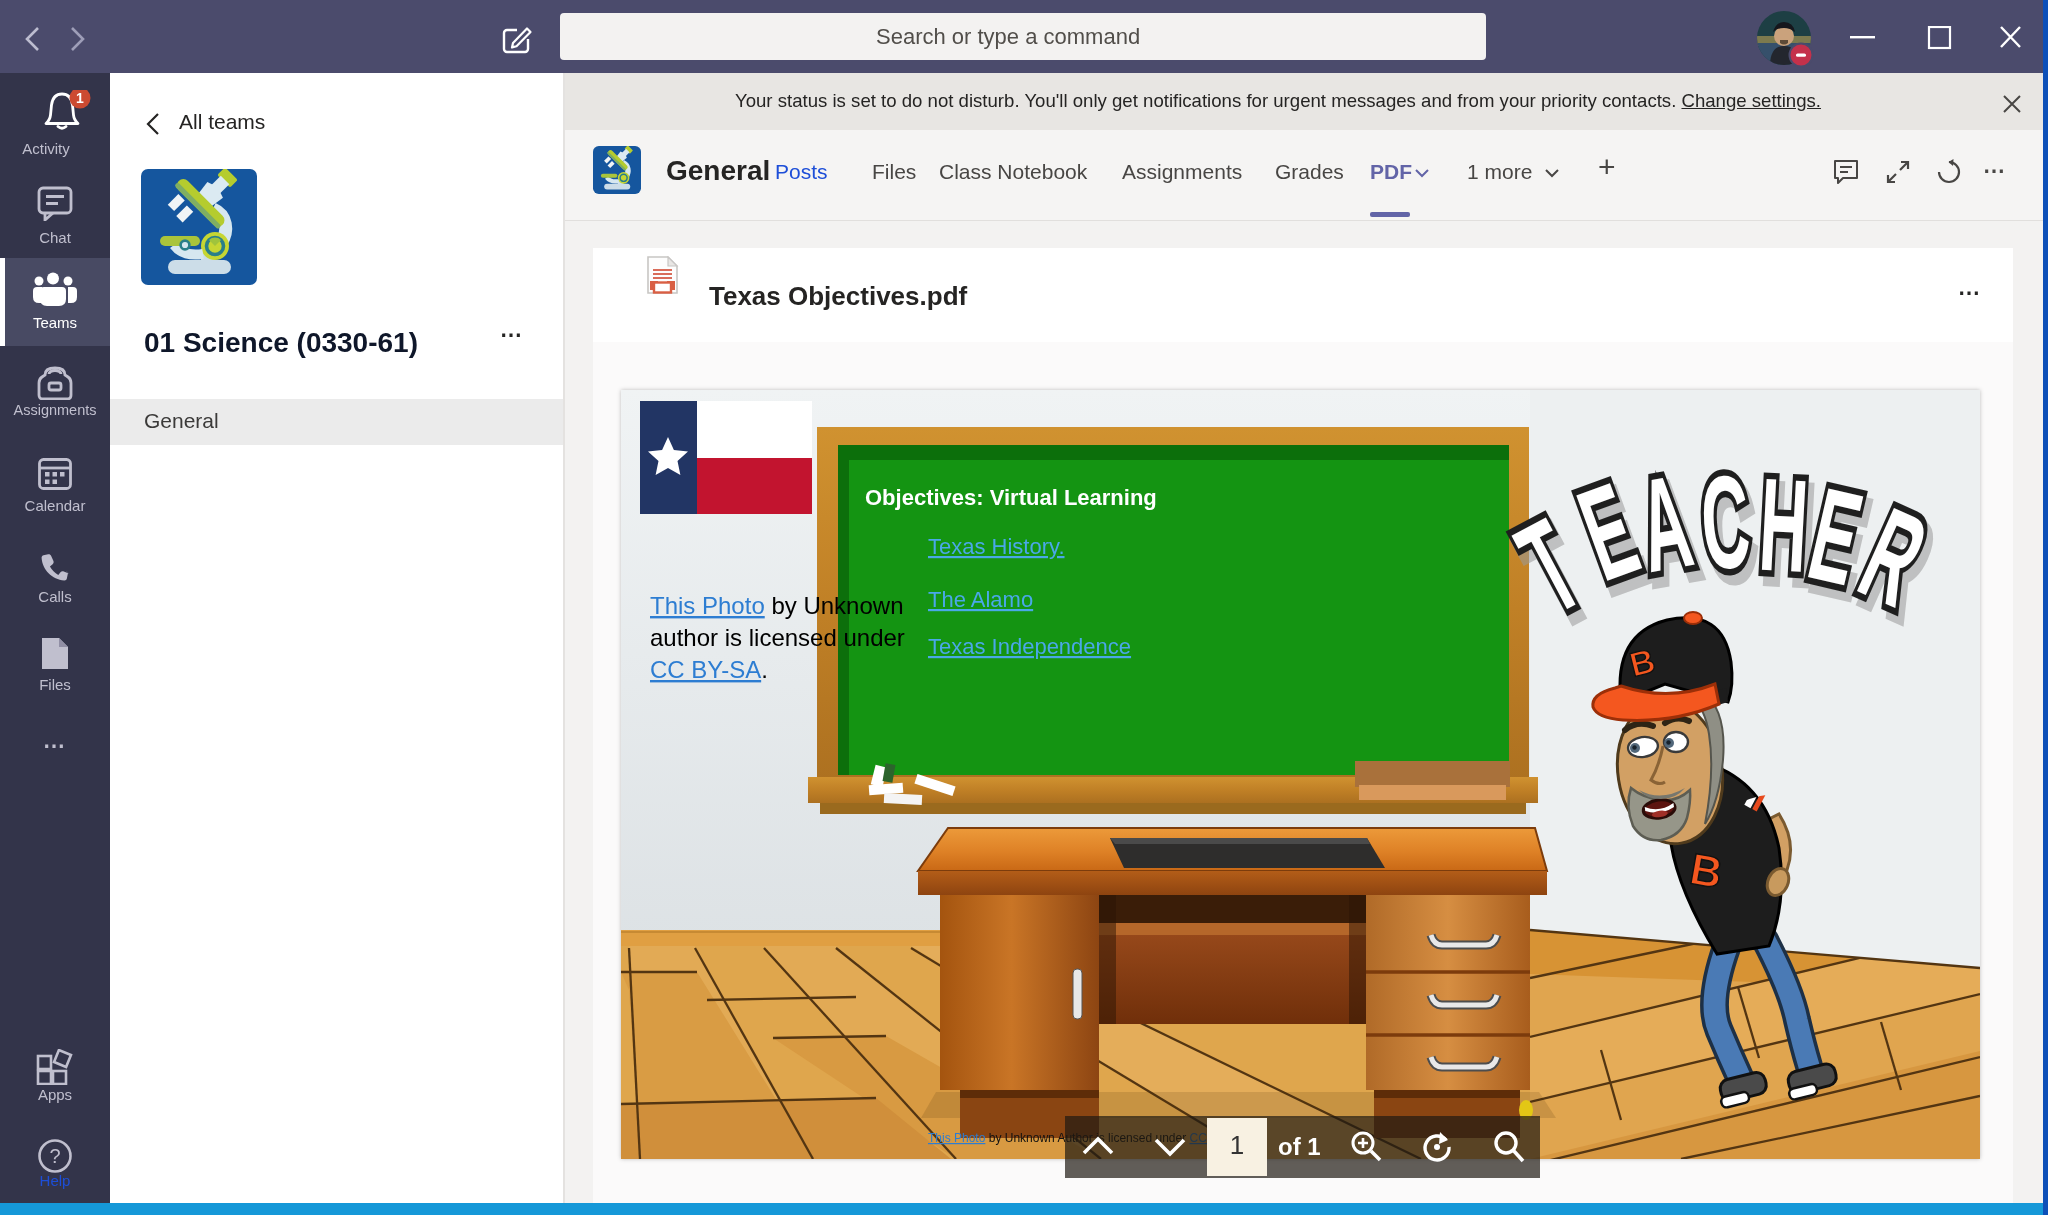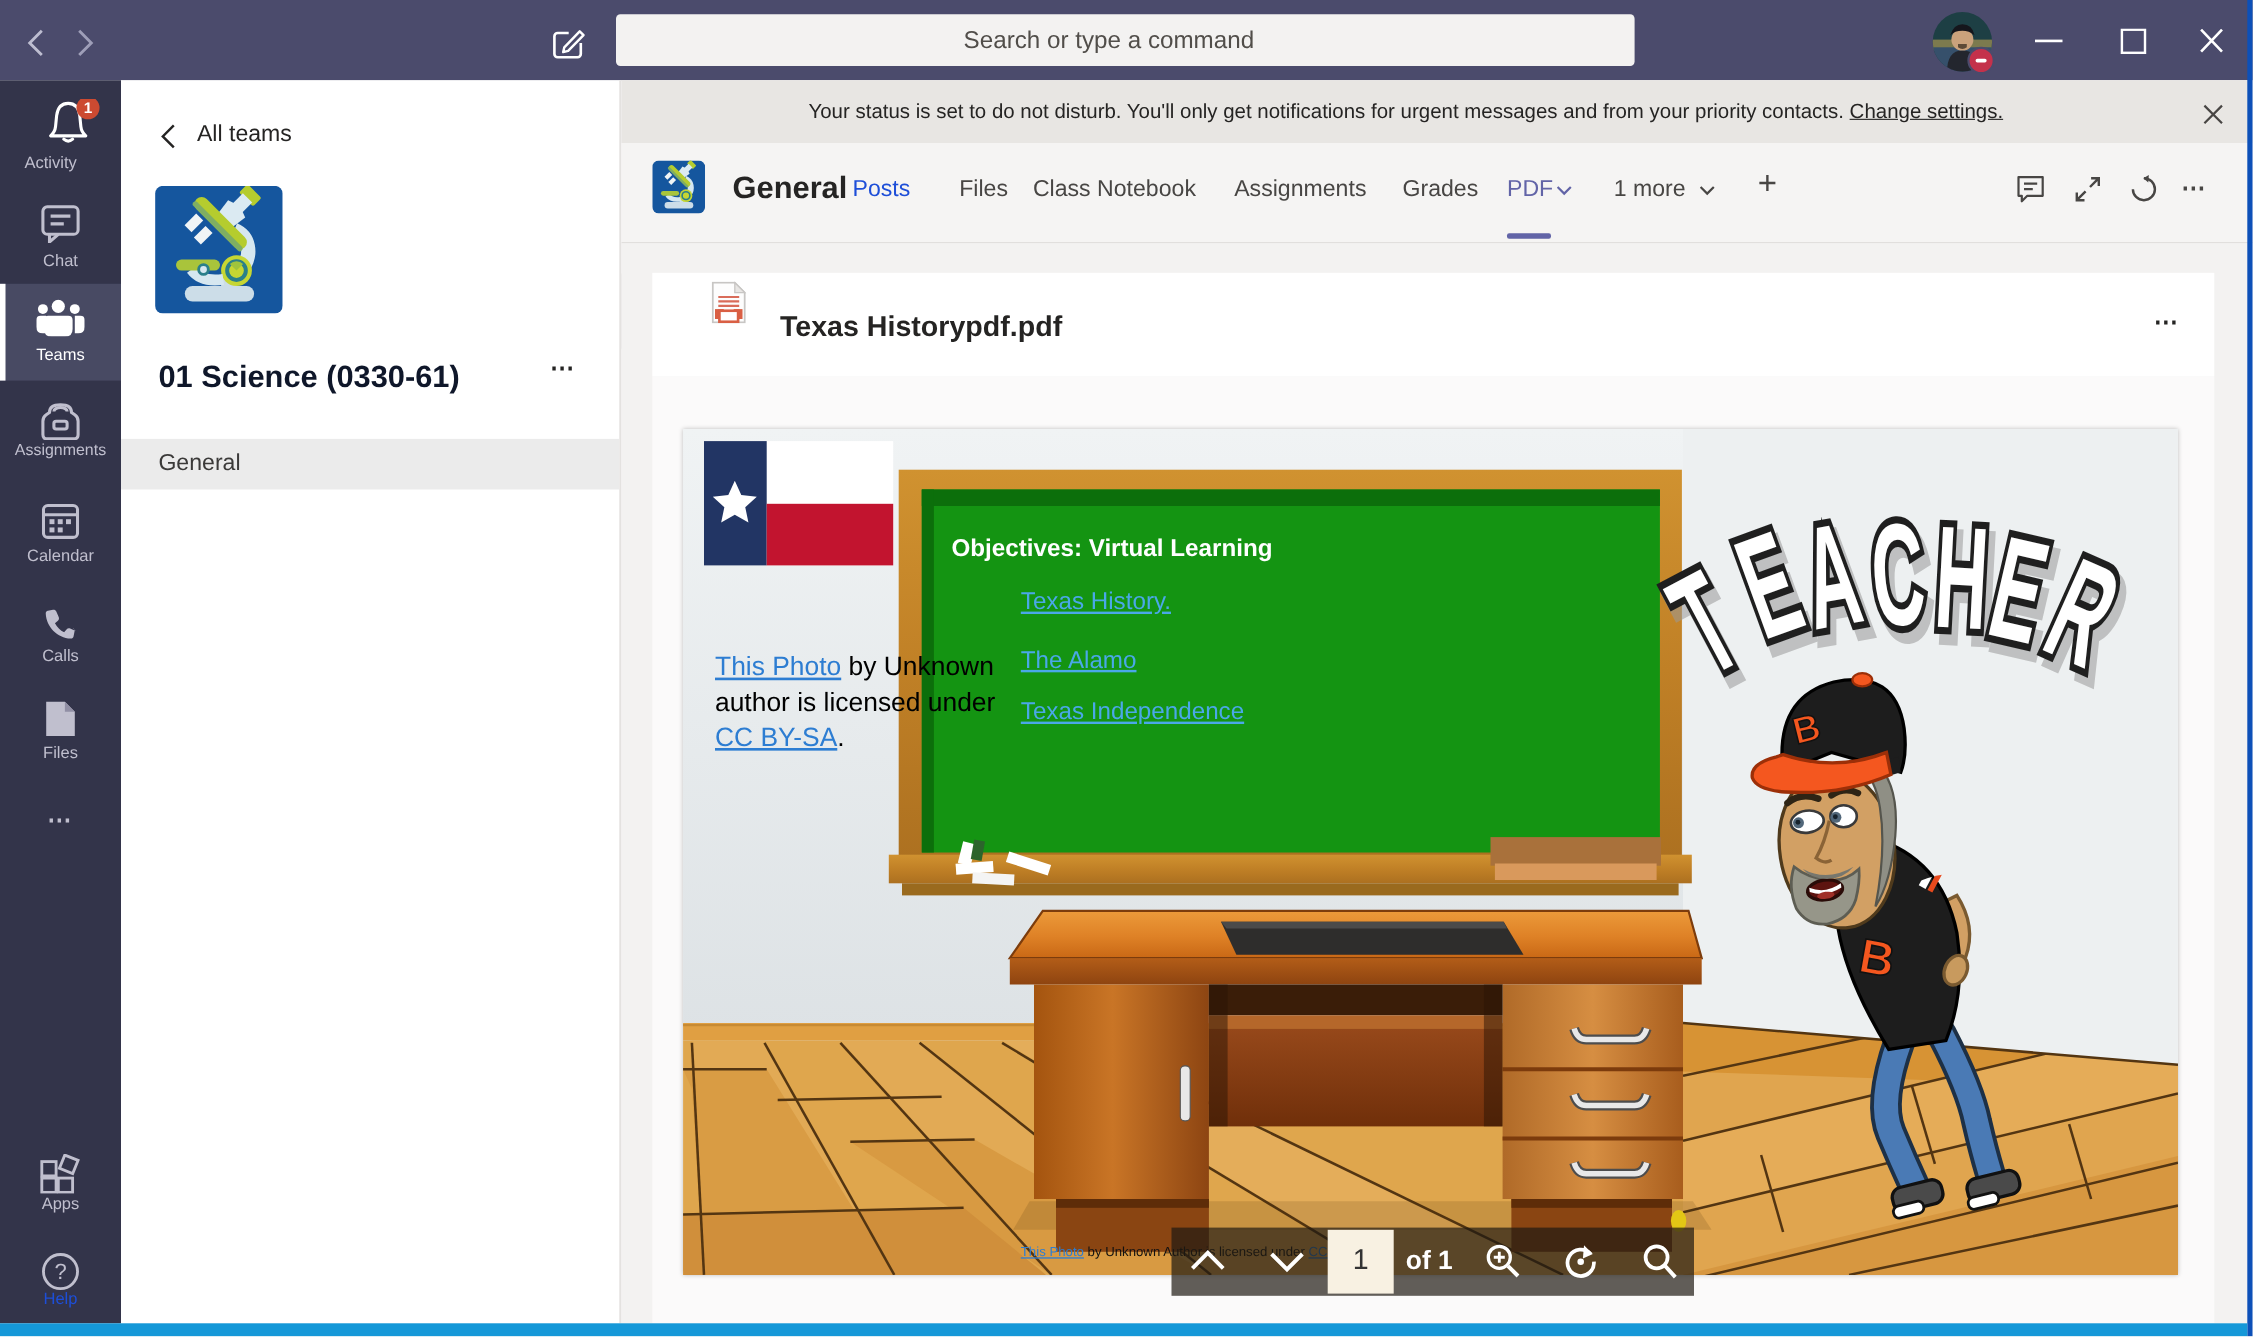--- a/index.html
+++ b/index.html
@@ -117,21 +117,21 @@
     <rect x="28" y="28" width="62" height="13" rx="6.5" fill="#b5cc2e"></rect>
     <rect x="28" y="36" width="62" height="5" rx="2.5" fill="#7fae62"></rect>
   </g>
 </svg>
 <div class="abs" style="left:666px;top:155px;font-size:28px;font-weight:bold;color:#252423;">General</div>
 <div class="abs" style="left:775px;top:160px;font-size:21px;color:#1d4ed8;">Posts</div>
 <div class="abs" style="left:872px;top:160px;font-size:21px;color:#484644;">Files</div>
 <div class="abs" style="left:939px;top:160px;font-size:21px;color:#484644;">Class Notebook</div>
 <div class="abs" style="left:1122px;top:160px;font-size:21px;color:#484644;">Assignments</div>
 <div class="abs" style="left:1275px;top:160px;font-size:21px;color:#484644;">Grades</div>
-<div class="abs" style="left:1370px;top:160px;font-size:21px;font-weight:normal;color:#6264a7;">PDF</div>
+<div class="abs" style="left:1370px;top:160px;font-size:21px;font-weight:bold;color:#6264a7;">PDF</div>
 <svg class="abs" style="left:1413px;top:166px;" width="18" height="14" viewBox="0 0 18 14">
       <path d="M3 4 L9 10 L15 4" fill="none" stroke="#6264a7" stroke-width="2"></path>
     </svg>
 <div class="abs" style="left:1467px;top:160px;font-size:21px;color:#484644;">1 more</div>
 <svg class="abs" style="left:1543px;top:166px;" width="18" height="14" viewBox="0 0 18 14">
       <path d="M3 4 L9 10 L15 4" fill="none" stroke="#484644" stroke-width="2"></path>
     </svg>
 <div class="abs" style="left:1598px;top:150px;font-size:30px;font-weight:300;color:#484644;">+</div>
 <div class="abs" style="left:1370px;top:212px;width:40px;height:5px;background:#6264a7;border-radius:2px;"></div>
 
@@ -152,21 +152,21 @@
 
 <div class="abs" style="left:593px;top:248px;width:1420px;height:94px;background:#ffffff;"></div>
 <svg class="abs" style="left:642px;top:256px;" width="40" height="38" viewBox="0 0 40 38">
   <path d="M6 1 h20 l9 9 v27 h-29 z" fill="#fdfdfd" stroke="#c8c6c4" stroke-width="1.6"></path>
   <path d="M26 1 l9 9 h-9 z" fill="#e8e6e4" stroke="#c8c6c4" stroke-width="1.2"></path>
   <path d="M11 14 h19 M11 18 h19 M11 22 h19" stroke="#d96c5a" stroke-width="2"></path>
   <rect x="8" y="25" width="8" height="9" fill="#d95f44"></rect>
   <rect x="25" y="25" width="8" height="9" fill="#d95f44"></rect>
   <rect x="12" y="26.5" width="17" height="10" fill="#fff" stroke="#d95f44" stroke-width="2.4"></rect>
 </svg>
-<div class="abs" style="left:709px;top:281px;font-size:26px;font-weight:bold;color:#252423;">Texas Historypdf.pdf</div>
+<div class="abs" style="left:709px;top:281px;font-size:26px;font-weight:bold;color:#252423;">Texas Objectives.pdf</div>
 <div class="abs" style="left:1958px;top:280px;font-size:22px;font-weight:bold;color:#252423;letter-spacing:2px;">⋯</div>
 
 <div class="abs" style="left:621px;top:390px;width:1359px;height:769px;background:#e9eced;box-shadow:0 0 4px rgba(0,0,0,0.25);"></div>
 <svg class="abs" style="left:621px;top:390px;" width="1359" height="769" viewBox="0 0 1359 769">
 
   <defs>
     <linearGradient id="wallg" x1="0" y1="0" x2="0" y2="1">
       <stop offset="0" stop-color="#f0f3f4"></stop>
           <stop offset="1" stop-color="#dde2e5"></stop>
     </linearGradient>

